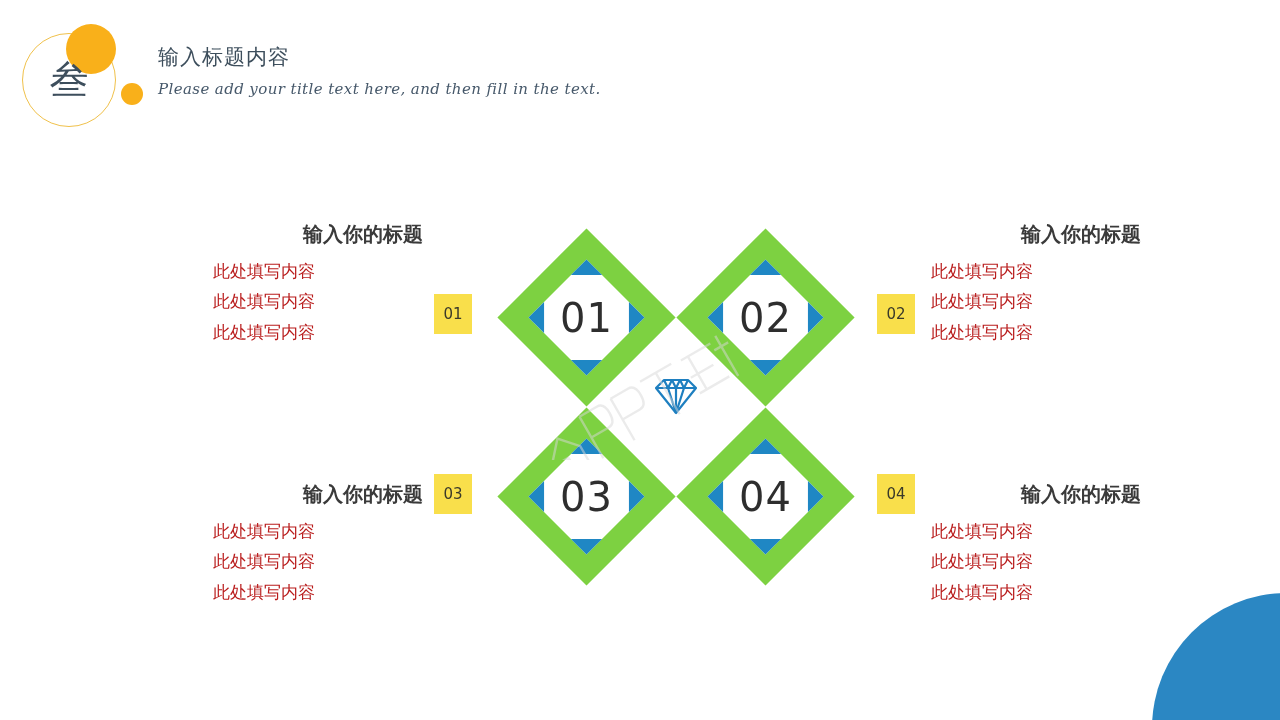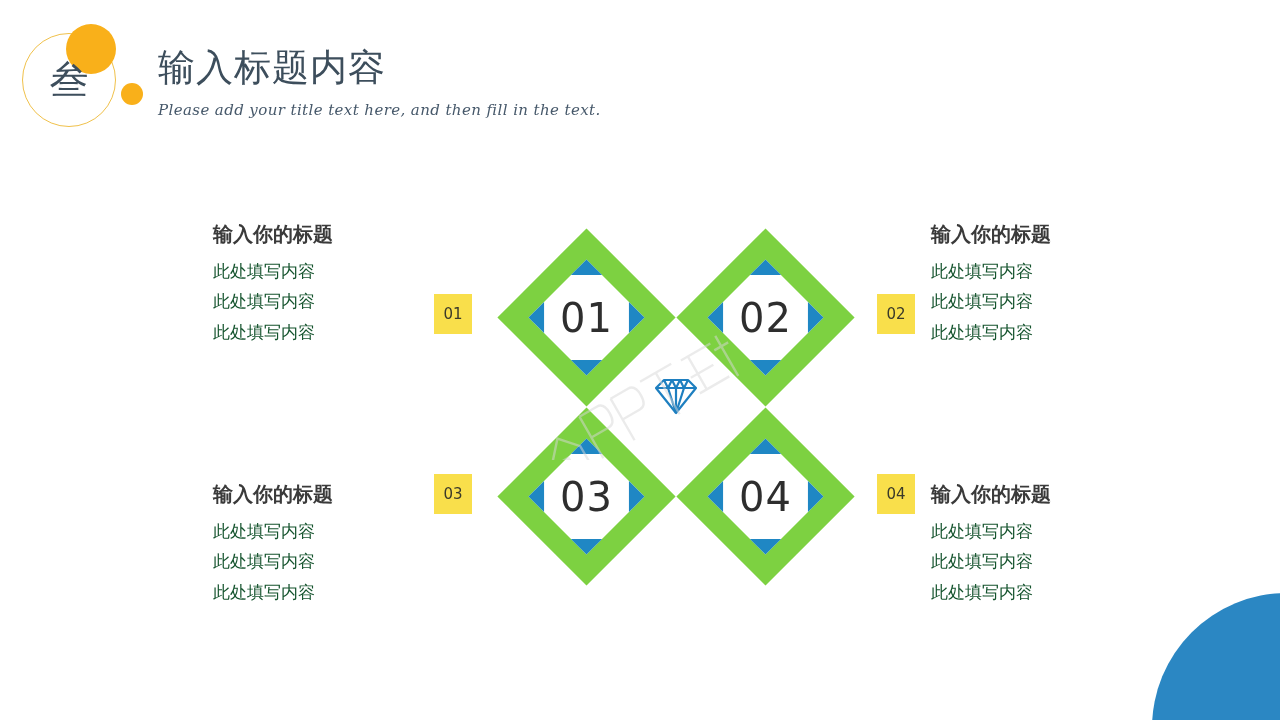--- a/index.html
+++ b/index.html
@@ -70,21 +70,21 @@
     font-family: "DejaVu Sans", "Liberation Sans", sans-serif;
     letter-spacing: 0;
   }
 
   .header-text {
     position: absolute;
     left: 158px;
     top: 44px;
   }
   .header-title {
-    font-size: 37px;
+    font-size: 21px;
     color: #3D4E5C;
     letter-spacing: 1px;
     line-height: 1.3;
     font-family: "DejaVu Sans", "Liberation Sans", sans-serif;
     font-weight: 400;
     white-space: nowrap;
   }
   .header-sub {
     margin-top: 9px;
     font-size: 15px;
@@ -111,27 +111,28 @@
     position: absolute;
     width: 300px;
   }
   .block-title {
     font-size: 20px;
     font-weight: bold;
     color: #3A3A3A;
     line-height: 1.25;
     white-space: nowrap;
     font-family: "DejaVu Sans", "Liberation Sans", sans-serif;
+    text-align: center;
   }
   .block-lines {
     margin-top: 9px;
   }
   .block-line {
     font-size: 17px;
-    color: #14532d;
+    color: #b91c1c;
     line-height: 1.78;
     white-space: nowrap;
     font-family: "DejaVu Sans", "Liberation Sans", sans-serif;
   }
   .block.right {
     text-align: left;
   }
 
   .badge {
     position: absolute;

